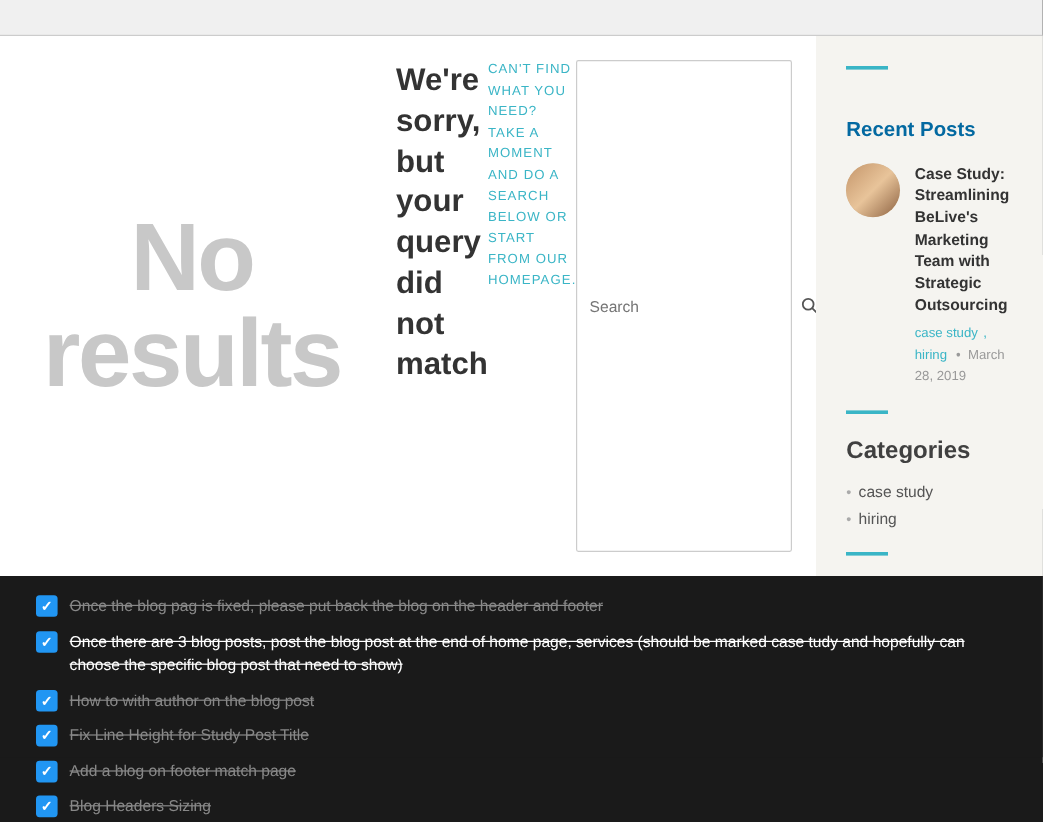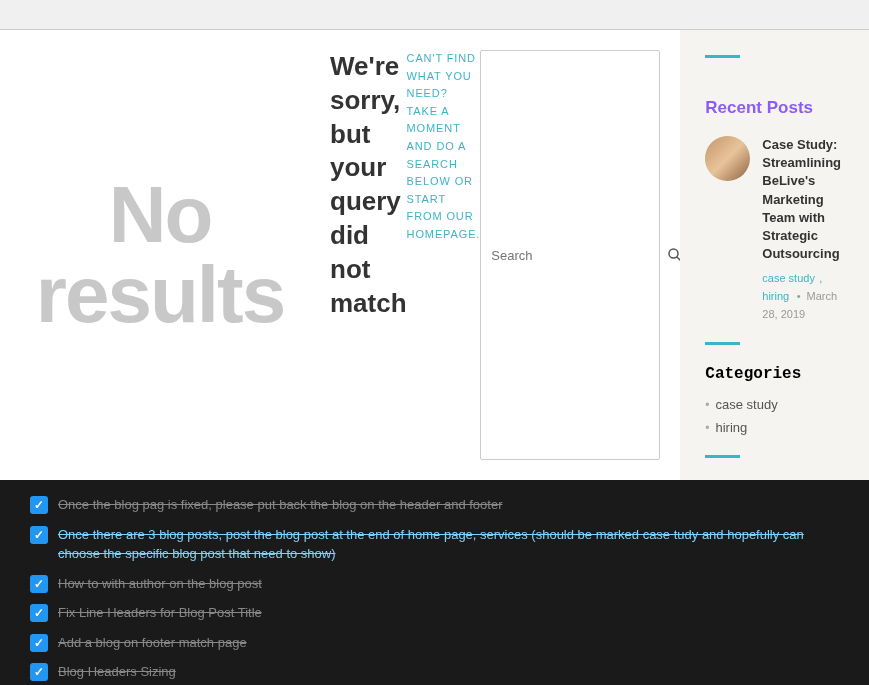--- a/index.html
+++ b/index.html
@@ -110,21 +110,21 @@
     .sidebar-accent {
       width: 35px;
       height: 3px;
       background: #3ab5c6;
       margin-bottom: 15px;
     }
 
     .sidebar-section-title {
       font-size: 17px;
       font-weight: 700;
-      color: #8b5cf6;
+      color: #0369a1;
       margin-bottom: 18px;
       margin-top: 40px;
     }
 
     .recent-post {
       display: flex;
       gap: 12px;
       margin-bottom: 12px;
     }
 
@@ -177,25 +177,24 @@
     }
 
     .sidebar-divider {
       width: 35px;
       height: 3px;
       background: #3ab5c6;
       margin: 20px 0;
     }
 
     .categories-title {
-      font-size: 16px;
-      font-weight: 700;
-      color: #000000;
+      font-size: 20px;
+      font-weight: 700;
+      color: #404040;
       margin-bottom: 14px;
-      font-family: Liberation Mono, monospace;
     }
 
     .category-item {
       font-size: 13px;
       color: #555;
       margin-bottom: 8px;
       display: flex;
       align-items: center;
       gap: 6px;
     }
@@ -247,21 +246,21 @@
 
     .task-text {
       font-size: 13px;
       color: #888;
       text-decoration: line-through;
       line-height: 1.5;
     }
 
     .task-text-multi {
       font-size: 13px;
-      color: #7dd3fc;
+      color: #ffffff;
       text-decoration: line-through;
       line-height: 1.5;
     }
   </style>
 </head>
 <body>
 
 <div class="browser-bar"></div>
 
 <div class="main-area">
@@ -335,21 +334,21 @@
     <span class="task-text-multi">Once there are 3 blog posts, post the blog post at the end of home page, services (should be marked case tudy and hopefully can choose the specific blog post that need to show)</span>
   </div>
 
   <div class="task-item">
     <div class="task-checkbox"></div>
     <span class="task-text">How to with author on the blog post</span>
   </div>
 
   <div class="task-item">
     <div class="task-checkbox"></div>
-    <span class="task-text">Fix Line Headers for Blog Post Title</span>
+    <span class="task-text">Fix Line Height for Study Post Title</span>
   </div>
 
   <div class="task-item">
     <div class="task-checkbox"></div>
     <span class="task-text">Add a blog on footer match page</span>
   </div>
 
   <div class="task-item">
     <div class="task-checkbox"></div>
     <span class="task-text">Blog Headers Sizing</span>

